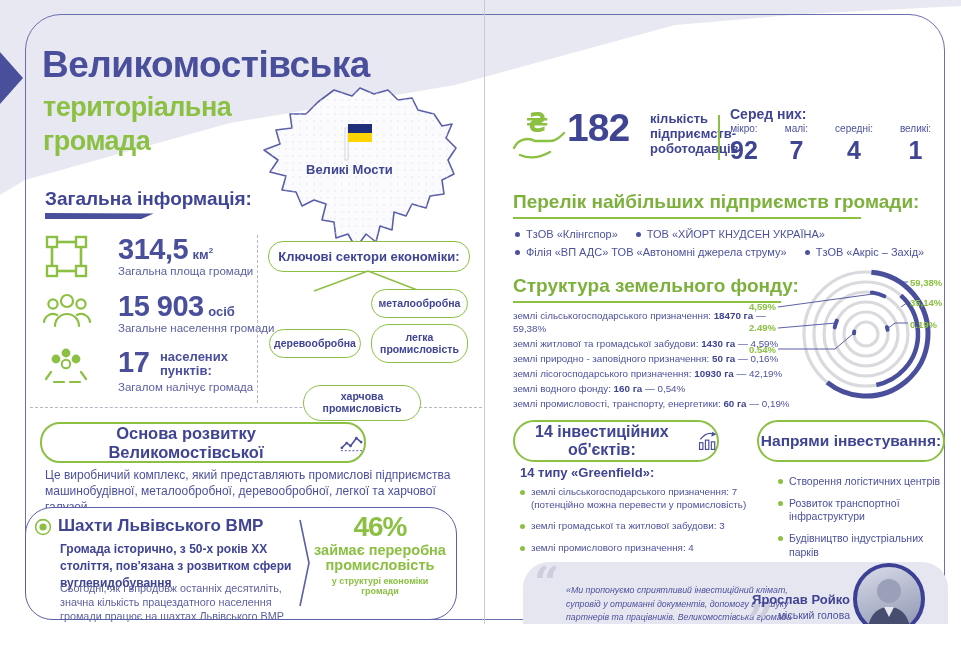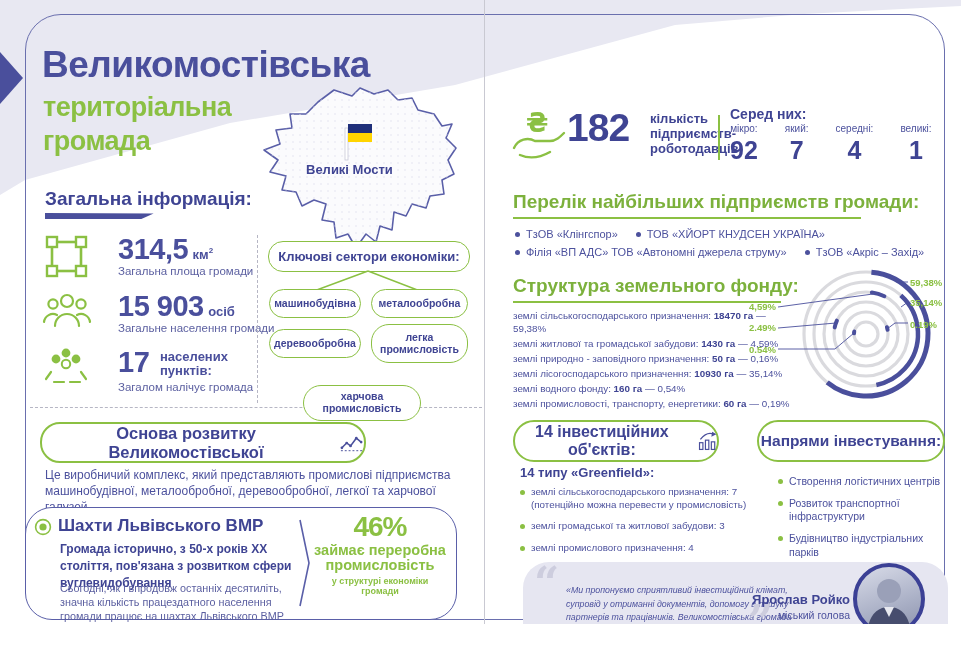--- a/index.html
+++ b/index.html
@@ -198,21 +198,20 @@
   <div class="abs unit2">населених пунктів:</div>
   <div class="abs stat-label l3">Загалом налічує громада</div>
 
   <div class="abs dash-v"></div>
   <div class="abs dash-h"></div>
 
   <div class="abs pill sec-head">Ключові сектори економіки:</div>
   <svg class="abs sec-lines" width="140" height="24" viewBox="0 0 140 24">
     <path d="M68 2 L14 22 M68 2 L120 22" fill="none" stroke="#8bc043" stroke-width="1.4"></path>
   </svg>
-  <div class="abs pill sec s1">машинобудівна</div>
   <div class="abs pill sec s2">металообробна</div>
   <div class="abs pill sec s3">деревообробна</div>
   <div class="abs pill sec s4">легка промисловість</div>
   <div class="abs pill sec s5">харчова промисловість</div>
 
   <div class="abs pill dev-pill">
     <span>Основа розвитку Великомостівської</span>
     <svg width="26" height="20" viewBox="0 0 26 20">
       <path d="M3 15 l5 -5 l4 3 l6 -8 l5 4" fill="none" stroke="#4a4f9c" stroke-width="1.6"></path>
       <circle cx="3" cy="15" r="1.4" fill="#4a4f9c"></circle>
@@ -250,21 +249,21 @@
   <div class="abs emp-count">182</div>
   <div class="abs emp-label">кількість підприємств-роботодавців:</div>
   <div class="abs emp-div"></div>
   <div class="abs among-head">Серед них:</div>
   <div class="abs among-row">
     <div class="among-col">
       <div class="among-label">мікро:</div>
       <div class="among-val">92</div>
     </div>
     <div class="among-col">
-      <div class="among-label">який:</div>
+      <div class="among-label">малі:</div>
       <div class="among-val">7</div>
     </div>
     <div class="among-col">
       <div class="among-label">середні:</div>
       <div class="among-val">4</div>
     </div>
     <div class="among-col">
       <div class="among-label">великі:</div>
       <div class="among-val">1</div>
     </div>
@@ -292,21 +291,21 @@
         <span>ТзОВ «Акріс – Захід»</span>
       </span>
   </div>
 
   <div class="abs g-head land-head">Структура земельного фонду:</div>
   <div class="abs g-rule land-rule"></div>
   <div class="abs land-list">
     <div class="land-row"><span>землі сільськогосподарського призначення:</span> <span class="land-val">18470 га</span> <span>— 59,38%</span></div>
     <div class="land-row"><span>землі житлової та громадської забудови:</span> <span class="land-val">1430 га</span> <span>— 4,59%</span></div>
     <div class="land-row"><span>землі природно - заповідного призначення:</span> <span class="land-val">50 га</span> <span>— 0,16%</span></div>
-    <div class="land-row"><span>землі лісогосподарського призначення:</span> <span class="land-val">10930 га</span> <span>— 35,14%</span></div>
+    <div class="land-row"><span>землі лісогосподарського призначення:</span> <span class="land-val">10930 га</span> <span>— 42,19%</span></div>
     <div class="land-row"><span>землі водного фонду:</span> <span class="land-val">160 га</span> <span>— 0,54%</span></div>
     <div class="land-row"><span>землі промисловості, транспорту, енергетики:</span> <span class="land-val">60 га</span> <span>— 0,19%</span></div>
   </div>
 
   <svg class="abs chart-svg" width="226" height="160" viewBox="0 0 226 160">
     <g fill="none" stroke="#dadade" stroke-width="3.2">
       <circle cx="131" cy="82" r="12"></circle>
         <circle cx="131" cy="82" r="22"></circle>
         <circle cx="131" cy="82" r="32"></circle>
       <circle cx="131" cy="82" r="42"></circle>

